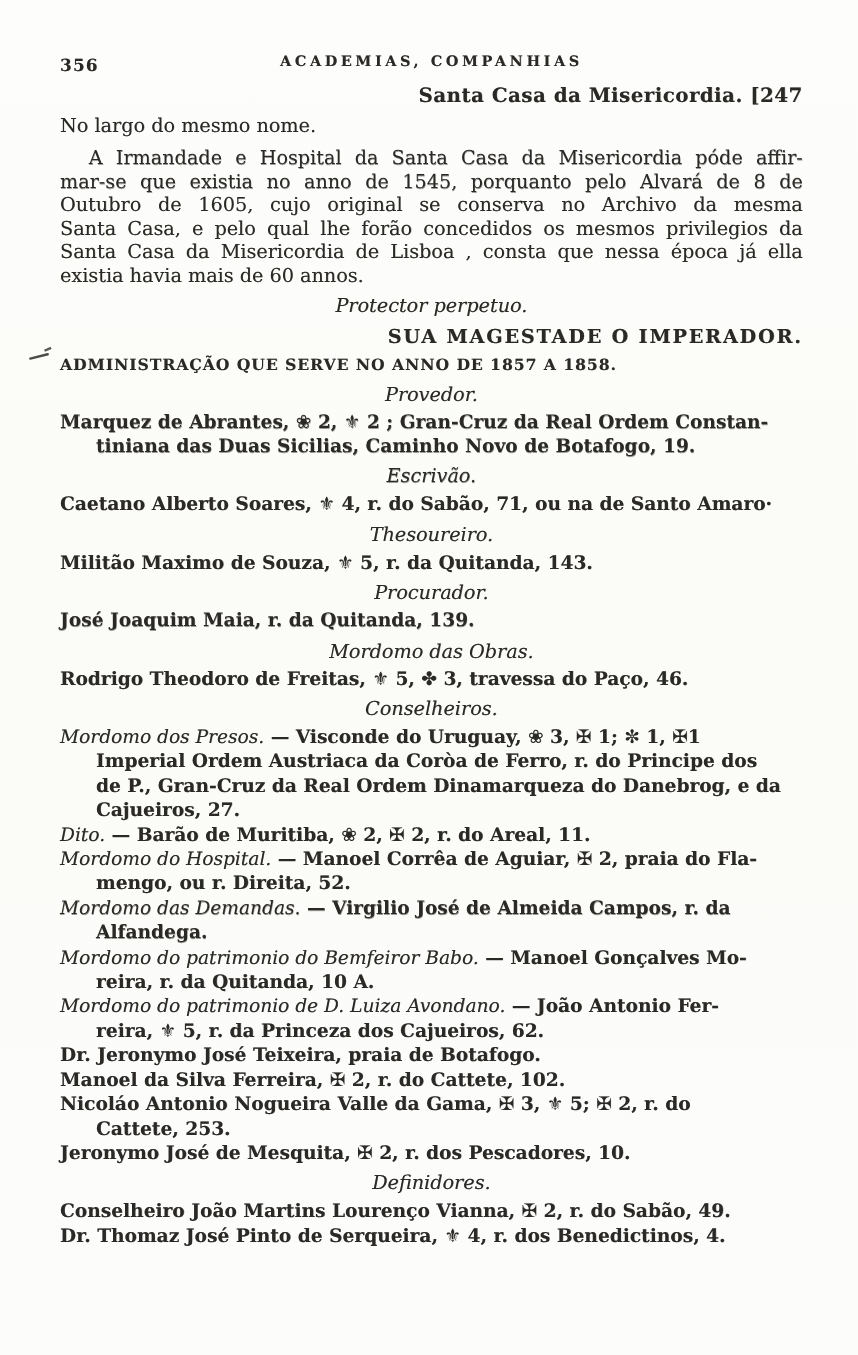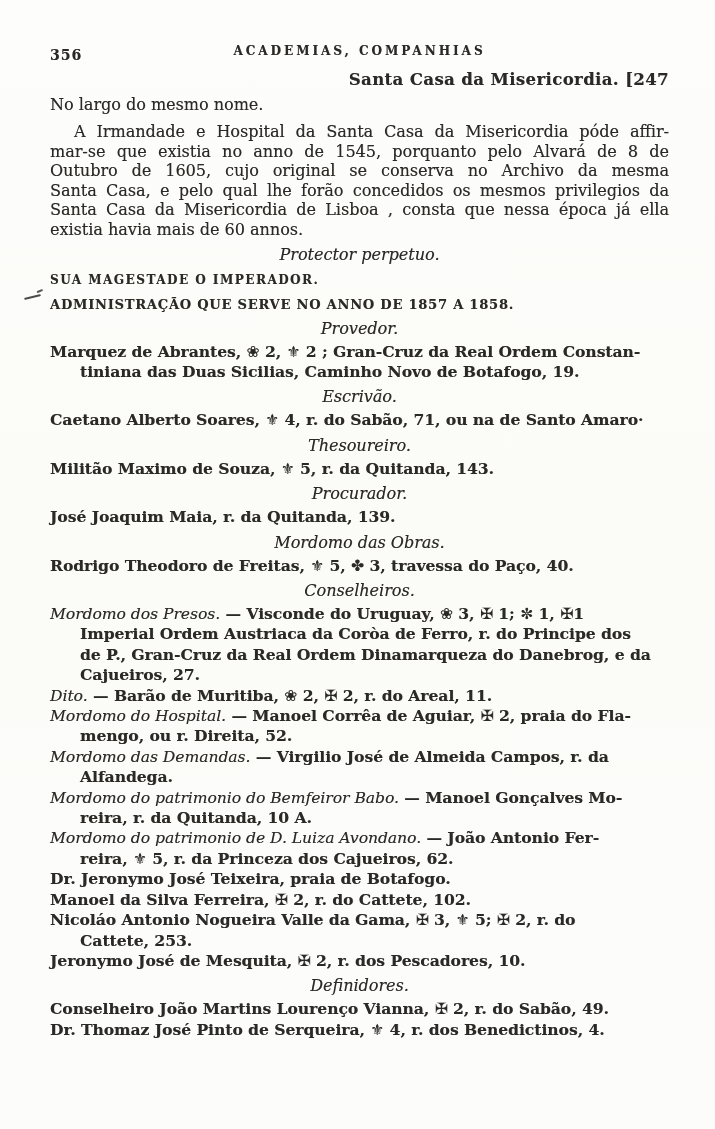--- a/index.html
+++ b/index.html
@@ -21,21 +21,21 @@
   .pagenum { position:absolute; left:0; top:3px; font-size:14px; font-weight:bold; letter-spacing:1px; }
   .running { text-align:center; font-weight:bold; font-size:12px; letter-spacing:3px; }
   .title { text-align:right; font-weight:bold; font-size:16.5px; letter-spacing:0.4px; margin:2px 0 6px; }
   .subtitle { text-align:left; font-size:16px; margin:0 0 8px; }
 
   .jline { font-size:16px; line-height:19.6px; text-align:justify; text-align-last:justify; }
   .jline.first { text-indent:24px; }
   .jline.last { text-align:left; text-align-last:left; }
 
   .h-italic { text-align:center; font-style:italic; font-size:16px; line-height:21px; margin:4px 0 3px; }
-  .h-caps { text-align:left; font-weight:bold; font-size:12px; letter-spacing:1.5px; line-height:23px; margin:4px 0 3px; }
+  .h-caps { text-align:right; font-weight:bold; font-size:16px; letter-spacing:1.5px; line-height:23px; margin:4px 0 3px; }
   .h-small { text-align:left; font-size:13px; font-weight:bold; letter-spacing:0.8px; line-height:19px; margin:2px 0 3px; }
 
   .line { font-size:15.5px; line-height:20.4px; font-weight:bold; white-space:nowrap; }
   .entry-cont { padding-left:30px; }
   .role { font-style:italic; font-weight:normal; }
 
   .margin-mark {
     position:absolute; left:24px; top:296px;
     width:17px; height:2px; background:#4d4b48;
     transform:rotate(-14deg); border-radius:1px;
@@ -80,21 +80,21 @@
   <div class="h-italic">Escrivão.</div>
   <div class="line">Caetano Alberto Soares, ⚜ 4, r. do Sabão, 71, ou na de Santo Amaro·</div>
 
   <div class="h-italic">Thesoureiro.</div>
   <div class="line">Militão Maximo de Souza, ⚜ 5, r. da Quitanda, 143.</div>
 
   <div class="h-italic">Procurador.</div>
   <div class="line">José Joaquim Maia, r. da Quitanda, 139.</div>
 
   <div class="h-italic">Mordomo das Obras.</div>
-  <div class="line">Rodrigo Theodoro de Freitas, ⚜ 5, ✤ 3, travessa do Paço, 40.</div>
+  <div class="line">Rodrigo Theodoro de Freitas, ⚜ 5, ✤ 3, travessa do Paço, 46.</div>
 
   <div class="h-italic">Conselheiros.</div>
 
   <div class="line"><i class="role">Mordomo dos Presos.</i><span> — Visconde do Uruguay, ❀ 3, ✠ 1; ✼ 1, ✠1</span></div>
   <div class="line entry-cont">Imperial Ordem Austriaca da Coròa de Ferro, r. do Principe dos</div>
   <div class="line entry-cont">de P., Gran-Cruz da Real Ordem Dinamarqueza do Danebrog, e da</div>
   <div class="line entry-cont">Cajueiros, 27.</div>
 
   <div class="line"><i class="role">Dito.</i><span> — Barão de Muritiba, ❀ 2, ✠ 2, r. do Areal, 11.</span></div>
 

